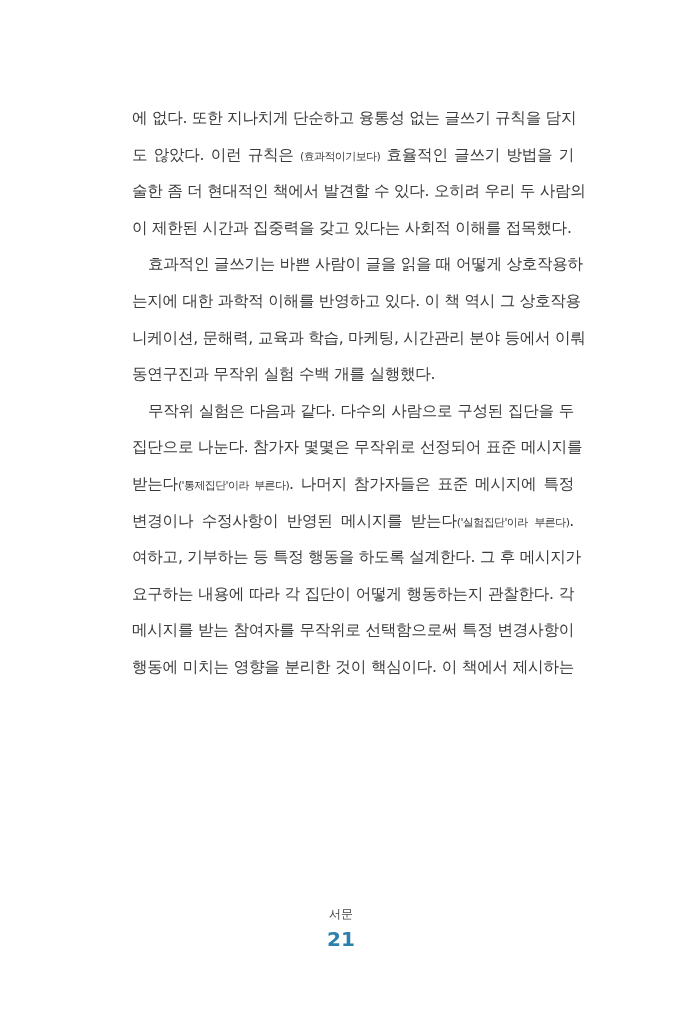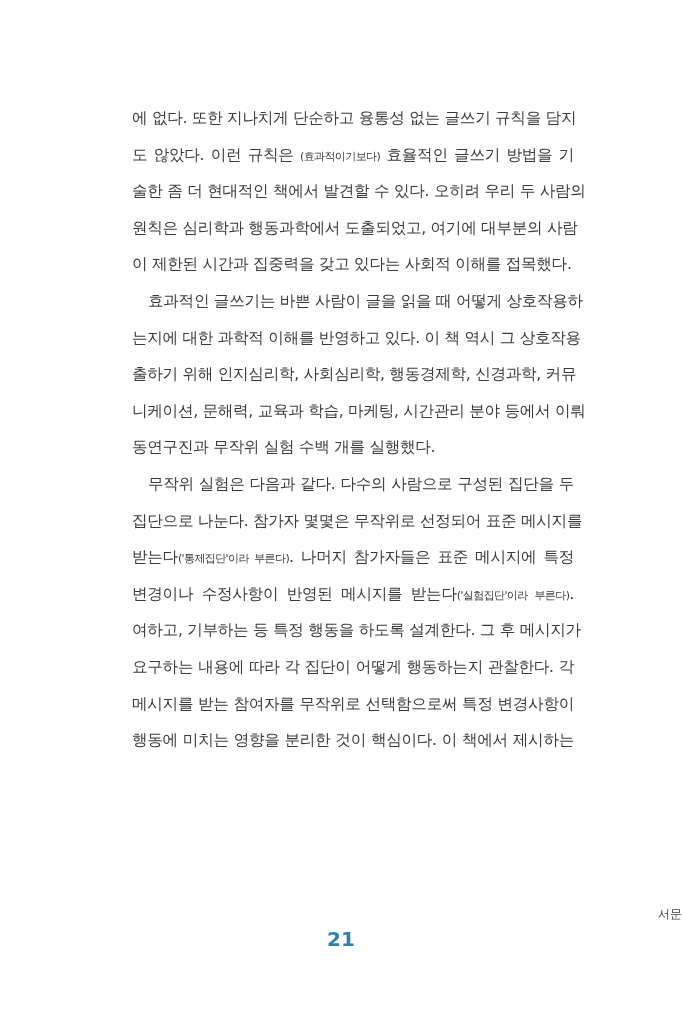--- a/index.html
+++ b/index.html
@@ -51,44 +51,41 @@
     .footer {
       position: absolute;
       left: 0;
       width: 682px;
       text-align: center;
     }
     .section-name {
       top: 906px;
       font-size: 12px;
       color: #444444;
-      text-align: right;
     }
     .page-number {
       top: 927px;
       font-size: 20px;
       font-weight: bold;
       color: #2b80ad;
       font-family: "DejaVu Sans", sans-serif;
     }
   </style>
 </head>
 <body>
 
 <div class="page">
   <div class="body-text">
     <div class="line">에 없다. 또한 지나치게 단순하고 융통성 없는 글쓰기 규칙을 담지</div>
     <div class="line"><span>도 않았다. 이런 규칙은 </span><span class="small">(효과적이기보다)</span><span> 효율적인 글쓰기 방법을 기</span></div>
     <div class="line">술한 좀 더 현대적인 책에서 발견할 수 있다. 오히려 우리 두 사람의</div>
-    <div class="line">원칙은 심리학과 행동과학에서 도출되었고, 여기에 대부분의 사람</div>
     <div class="line last">이 제한된 시간과 집중력을 갖고 있다는 사회적 이해를 접목했다.</div>
 
     <div class="line indent">효과적인 글쓰기는 바쁜 사람이 글을 읽을 때 어떻게 상호작용하</div>
     <div class="line">는지에 대한 과학적 이해를 반영하고 있다. 이 책 역시 그 상호작용</div>
-    <div class="line">출하기 위해 인지심리학, 사회심리학, 행동경제학, 신경과학, 커뮤</div>
     <div class="line">니케이션, 문해력, 교육과 학습, 마케팅, 시간관리 분야 등에서 이뤄</div>
     <div class="line last">동연구진과 무작위 실험 수백 개를 실행했다.</div>
 
     <div class="line indent">무작위 실험은 다음과 같다. 다수의 사람으로 구성된 집단을 두</div>
     <div class="line">집단으로 나눈다. 참가자 몇몇은 무작위로 선정되어 표준 메시지를</div>
     <div class="line"><span>받는다</span><span class="small">('통제집단'이라 부른다)</span><span>. 나머지 참가자들은 표준 메시지에 특정</span></div>
     <div class="line"><span>변경이나 수정사항이 반영된 메시지를 받는다</span><span class="small">('실험집단'이라 부른다)</span><span>.</span></div>
     <div class="line">여하고, 기부하는 등 특정 행동을 하도록 설계한다. 그 후 메시지가</div>
     <div class="line">요구하는 내용에 따라 각 집단이 어떻게 행동하는지 관찰한다. 각</div>
     <div class="line">메시지를 받는 참여자를 무작위로 선택함으로써 특정 변경사항이</div>

